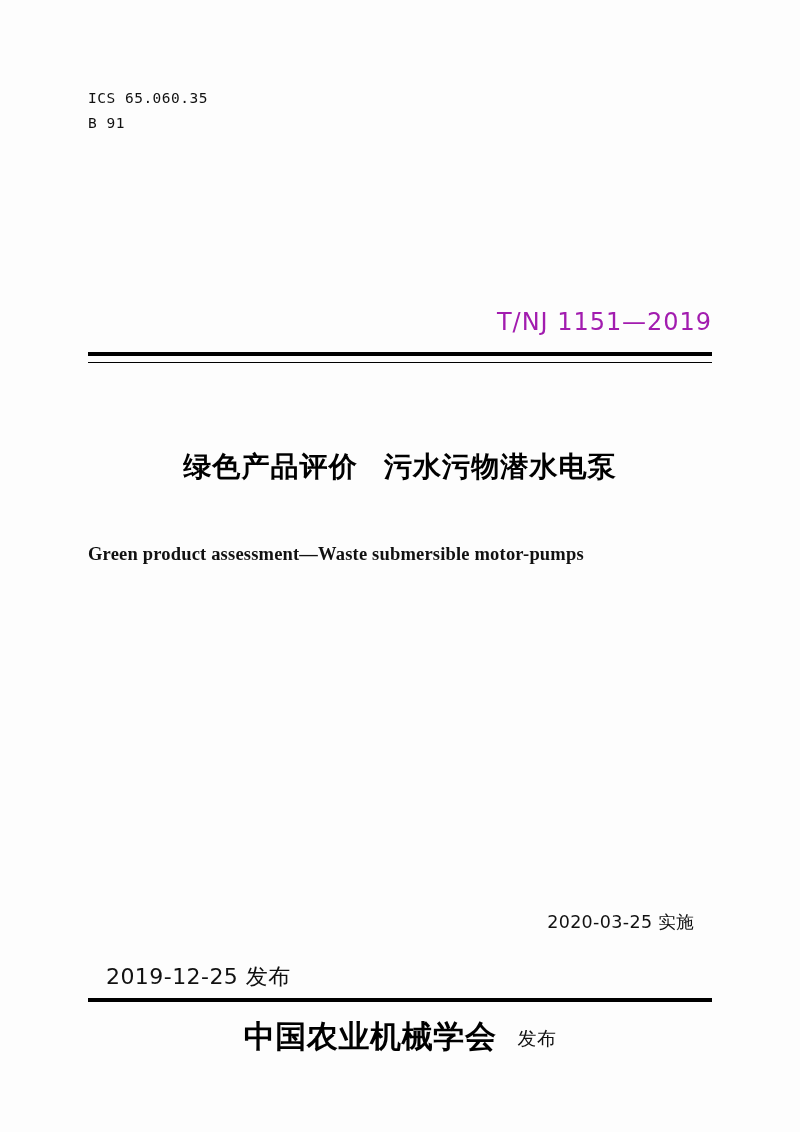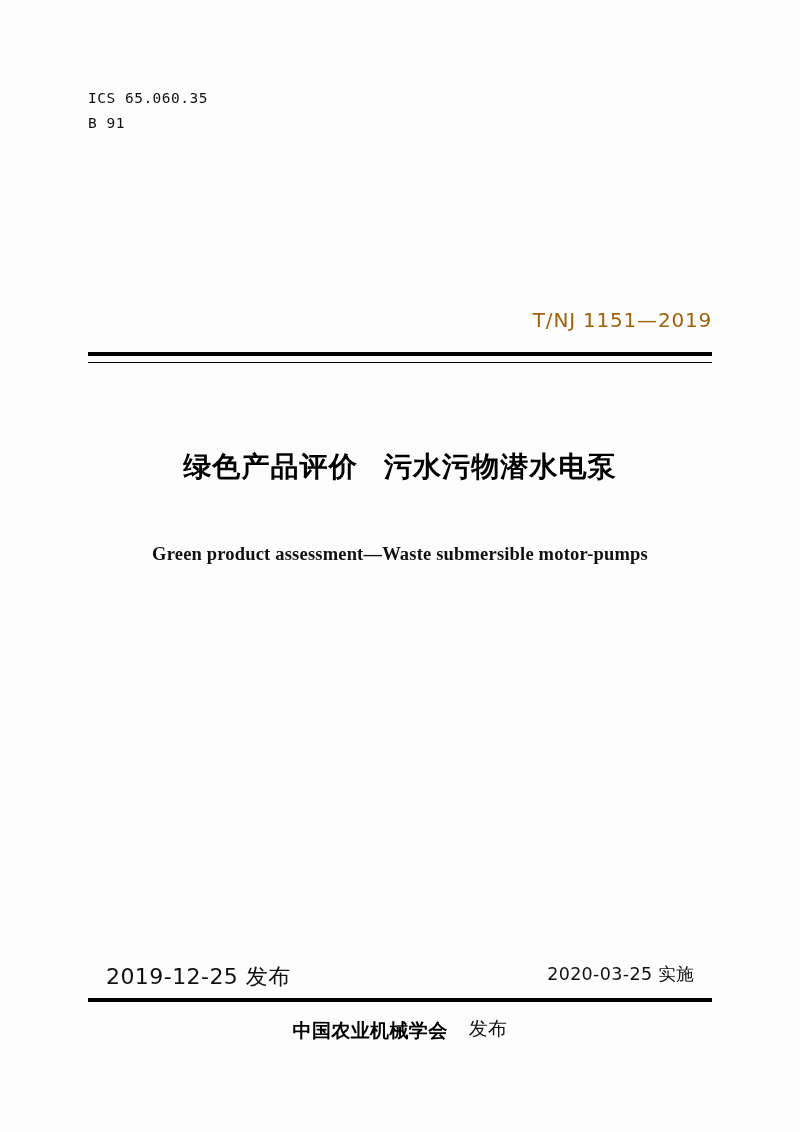--- a/index.html
+++ b/index.html
@@ -50,23 +50,23 @@
     color: #000;
     line-height: 1.1;
   }
 
   
   .std-no {
     position: absolute;
     right: 88px;
     top: 308px;
     font-family: "DejaVu Sans", sans-serif;
-    font-size: 20px;
+    font-size: 24px;
     letter-spacing: 0.04em;
-    color: #a16207;
+    color: #a21caf;
   }
 
   
   .rule-thick {
     position: absolute;
     left: 88px;
     right: 88px;
     top: 352px;
     height: 4px;
     background: #000;
@@ -93,21 +93,20 @@
     letter-spacing: 0.04em;
     color: #000;
   }
   .subject-cn .gap { display: inline-block; width: 26px; }
 
   .subject-en {
     position: absolute;
     left: 88px;
     top: 544px;
     width: 624px;
-    text-align: center;
     font-family: "Liberation Serif", serif;
     font-weight: bold;
     font-size: 18.5px;
     letter-spacing: 0.01em;
     color: #111;
   }
 
   
   .date-left {
     position: absolute;
@@ -115,21 +114,21 @@
     top: 962px;
     font-family: "DejaVu Sans", sans-serif;
     font-size: 22px;
     font-weight: 500;
     letter-spacing: 0.02em;
     color: #111;
   }
   .date-right {
     position: absolute;
     right: 106px;
-    top: 962px;
+    top: 910px;
     font-family: "DejaVu Sans", sans-serif;
     font-size: 17.5px;
     font-weight: 500;
     letter-spacing: 0.02em;
     color: #111;
   }
 
   .rule-bottom-thick {
     position: absolute;
     left: 88px;
@@ -144,21 +143,21 @@
     position: absolute;
     left: 88px;
     top: 1016px;
     width: 624px;
     text-align: center;
     white-space: nowrap;
   }
   .issuer-name {
     font-family: "DejaVu Sans", sans-serif;
     font-weight: bold;
-    font-size: 19px;
+    font-size: 31px;
     letter-spacing: 0.02em;
     color: #000;
   }
   .issuer-verb {
     display: inline-block;
     margin-left: 21px;
     font-family: "DejaVu Sans", sans-serif;
     font-size: 19px;
     letter-spacing: 0.02em;
     color: #111;

